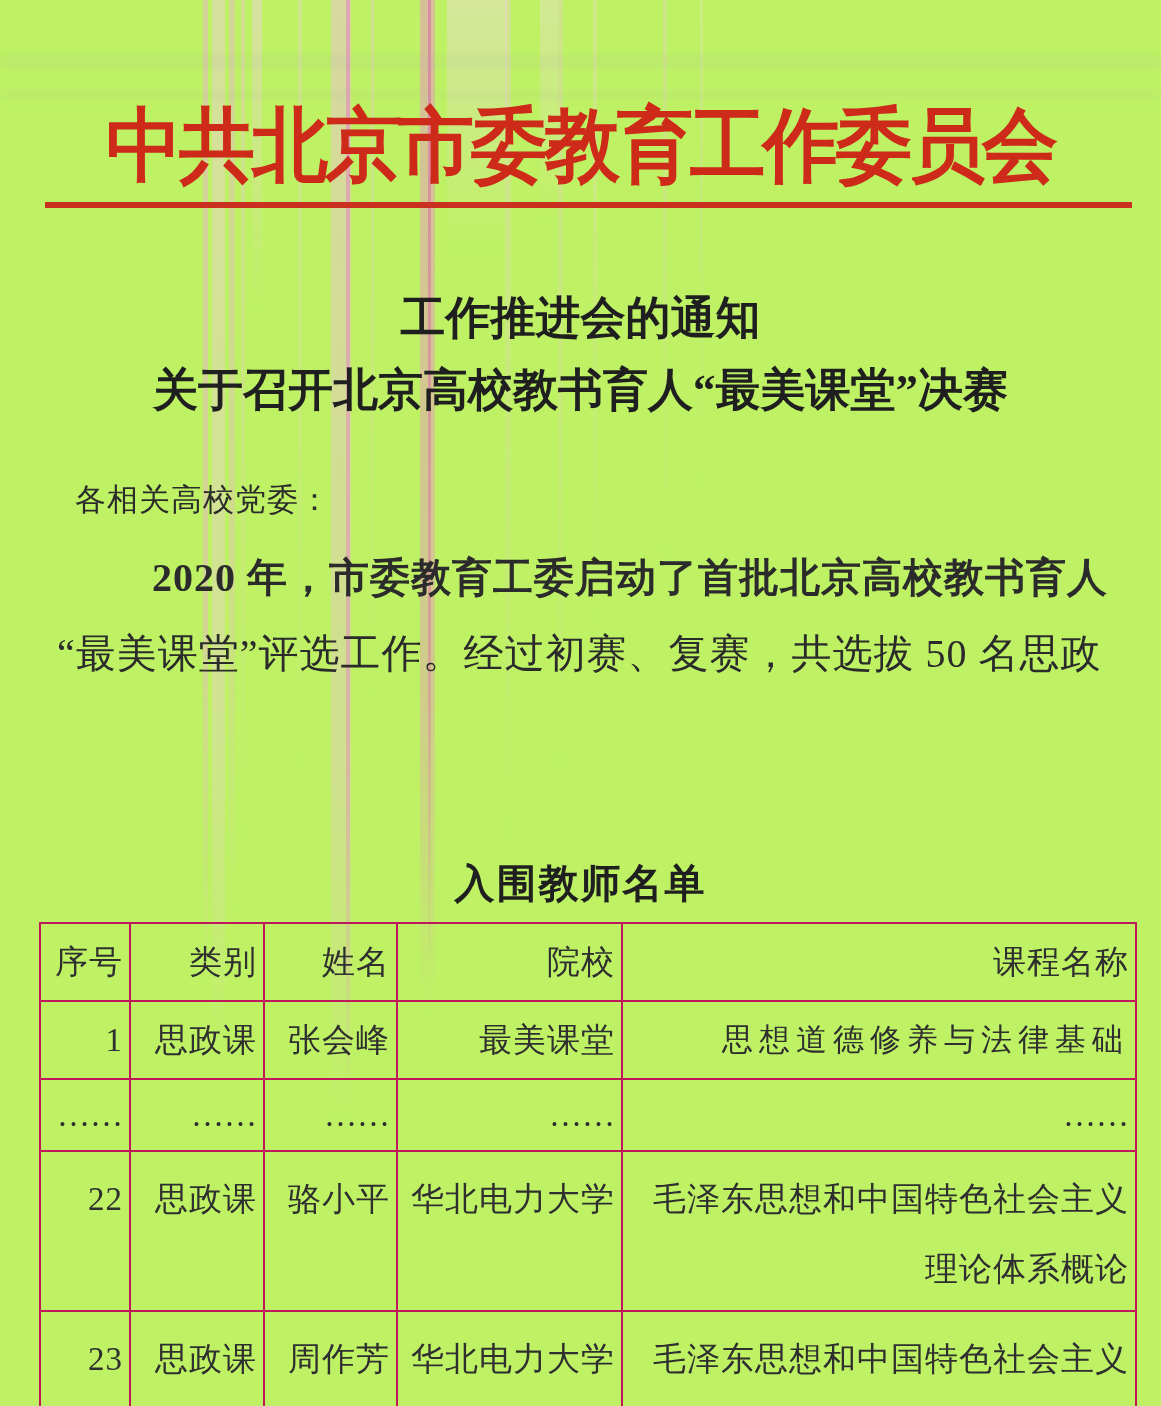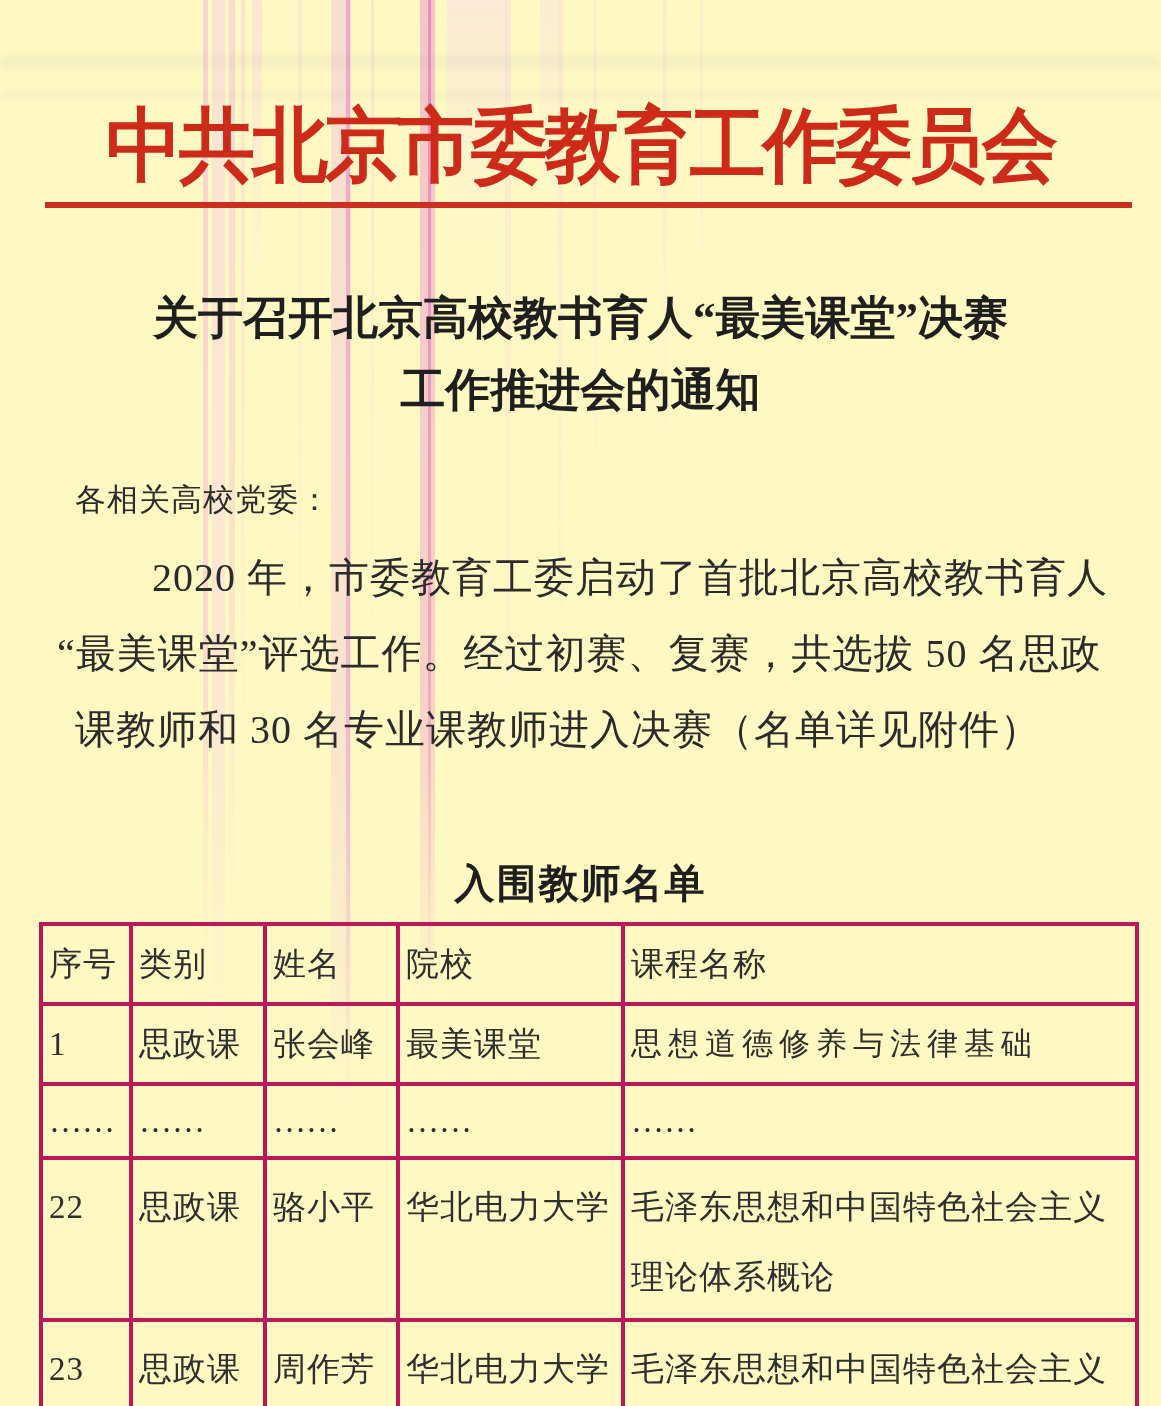--- a/index.html
+++ b/index.html
@@ -1,19 +1,19 @@
 <!DOCTYPE html>
 <html><head>
 <meta charset="utf-8">
 <style>
   html,body{margin:0;padding:0;background:#ffffff;}
   #page{
     position:relative;
     width:1161px;height:1406px;
-    background:#fef9c3;
+    background:#bef264;
     overflow:hidden;
     font-family:"Liberation Serif","DejaVu Serif",serif;
     color:#2e2e2e;
   }
   
   .streak{position:absolute;top:0;height:100%;pointer-events:none;}
   
   .noise{position:absolute;left:0;width:100%;pointer-events:none;filter:blur(3px);}
 
   
@@ -40,38 +40,38 @@
   
   .salutation{
     position:absolute;top:472px;left:75px;
     font-size:31px;letter-spacing:1px;line-height:56px;color:#2b2b2b;
   }
   .body-para{
     position:absolute;top:540px;left:75px;width:1050px;
     font-size:40px;letter-spacing:1px;line-height:76px;color:#2b2b2b;
   }
   .body-line{white-space:nowrap;}
-  .body-line.indent{text-indent:77px;}
+  .body-line.indent{text-indent:77px;font-weight:bold;}
   .body-line.hang{margin-left:-18px;}
 
   
   .table-title{
     position:absolute;top:848px;left:0;width:100%;
     text-align:center;font-size:40px;font-weight:bold;
     letter-spacing:2px;color:#1f1f1f;line-height:56px;margin-top:8px;
   }
   table.roster{
     position:absolute;top:922px;left:39px;
     border-collapse:collapse;table-layout:fixed;
     width:1096px;
   }
   table.roster td{
-    border:4px solid #be185d;
+    border:2px solid #be185d;
     font-size:33px;color:#2f2f2f;
-    text-align:left;vertical-align:middle;
+    text-align:right;vertical-align:middle;
     letter-spacing:1px;
     padding:6px;
     overflow:hidden;
   }
   tr.r-head td{height:64px;}
   tr.r-one td{height:64px;}
   tr.r-dots td{height:58px;letter-spacing:0;}
   tr.r-tall td{
     height:116px;
     vertical-align:top;
@@ -112,29 +112,28 @@
   <div class="streak" style="left:663px;width:4px;background:linear-gradient(180deg,rgba(245,198,233,.28) 0%,rgba(245,198,233,0) 40%);"></div>
   <div class="streak" style="left:700px;width:3px;background:linear-gradient(180deg,rgba(247,208,237,.25) 0%,rgba(247,208,237,0) 35%);"></div>
 
   <div class="noise" style="top:55px;height:14px;background:rgba(165,165,165,0.10);"></div>
   <div class="noise" style="top:90px;height:10px;background:rgba(170,170,170,0.08);"></div>
 
   <div class="org-title">中共北京市委教育工作委员会</div>
   <div class="red-rule"></div>
 
   <div class="doc-title">
+    <div>工作推进会的通知</div>
     <div>关于召开北京高校教书育人“最美课堂”决赛</div>
-    <div>工作推进会的通知</div>
   </div>
 
   <div class="salutation">各相关高校党委：</div>
   <div class="body-para">
     <div class="body-line indent">2020 年，市委教育工委启动了首批北京高校教书育人</div>
     <div class="body-line hang">“最美课堂”评选工作。经过初赛、复赛，共选拔 50 名思政</div>
-    <div class="body-line">课教师和 30 名专业课教师进入决赛（名单详见附件）</div>
   </div>
 
   <div class="table-title">入围教师名单</div>
 
   <table class="roster">
     <colgroup>
       <col style="width:90px">
         <col style="width:134px">
         <col style="width:133px">
         <col style="width:225px">

